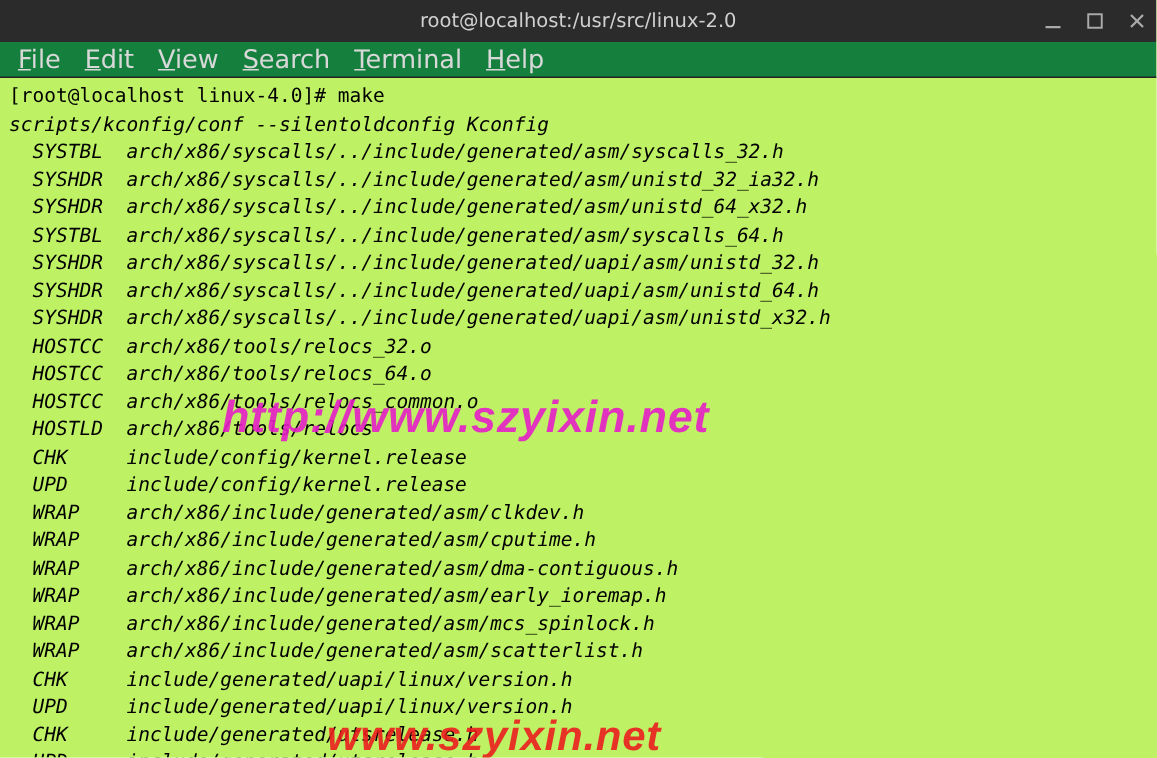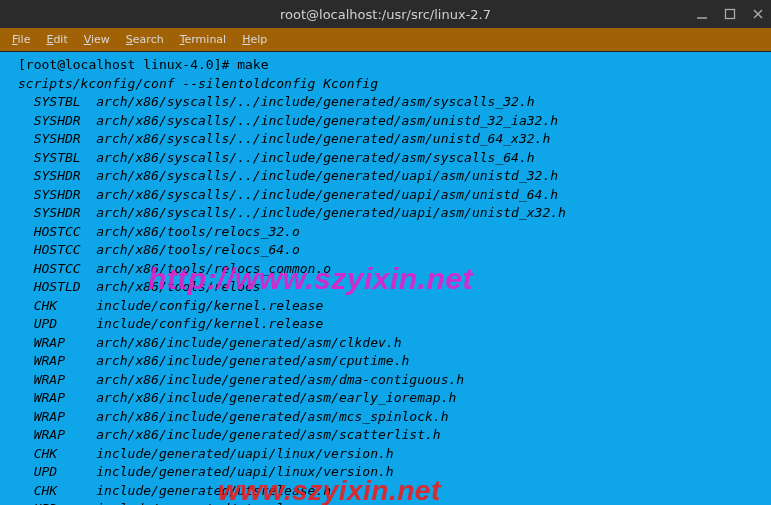--- a/index.html
+++ b/index.html
@@ -36,41 +36,41 @@
       width: 14px;
       height: 14px;
       display: flex;
       align-items: center;
       justify-content: center;
       cursor: pointer;
       font-size: 12px;
     }
     .menubar {
       height: 24px;
-      background: #a16207;
+      background: #15803d;
       color: #d8d8d8;
       display: flex;
       align-items: center;
       padding: 0 6px;
       gap: 4px;
-      font-size: 11px;
+      font-size: 17px;
       border-bottom: 1px solid #222;
     }
     .menu-item {
       padding: 2px 6px;
       cursor: pointer;
     }
     .menu-item .underline { text-decoration: underline; }
     .terminal {
-      background: #0ea5e9;
+      background: #bef264;
       color: #000000;
       font-family: 'DejaVu Sans Mono', 'Courier New', monospace;
       font-size: 13px;
       line-height: 18.5px;
-      padding: 4px 18px;
+      padding: 4px 6px;
       white-space: pre;
       overflow: hidden;
       height: calc(100% - 52px);
       position: relative;
     }
     .prompt-line { display: block; }
     .out-line { display: block; font-style: italic; }
     .watermark1 {
       position: absolute;
       left: 148px;
@@ -93,21 +93,21 @@
       font-style: italic;
       color: rgba(235, 30, 30, 0.9);
       pointer-events: none;
       letter-spacing: 0.5px;
     }
   </style>
 </head>
 <body>
 
 <div class="titlebar">
-  <span class="titlebar-title">root@localhost:/usr/src/linux-2.7</span>
+  <span class="titlebar-title">root@localhost:/usr/src/linux-2.0</span>
   <div class="window-controls">
     <span class="win-btn">
       <svg width="12" height="12" viewBox="0 0 12 12">
           <line x1="1" y1="10" x2="11" y2="10" stroke="#aaa" stroke-width="1.5"></line>
         </svg>
     </span>
     <span class="win-btn">
       <svg width="12" height="12" viewBox="0 0 12 12">
           <rect x="1.5" y="1.5" width="9" height="9" fill="none" stroke="#aaa" stroke-width="1.3"></rect>
         </svg>

